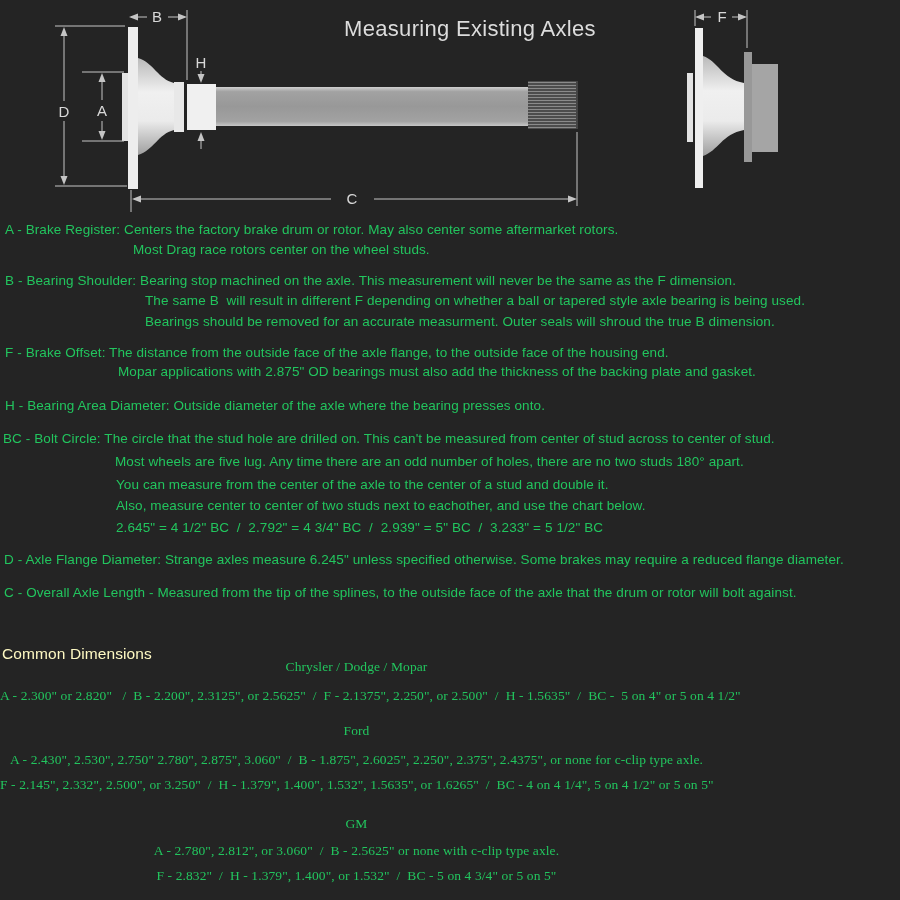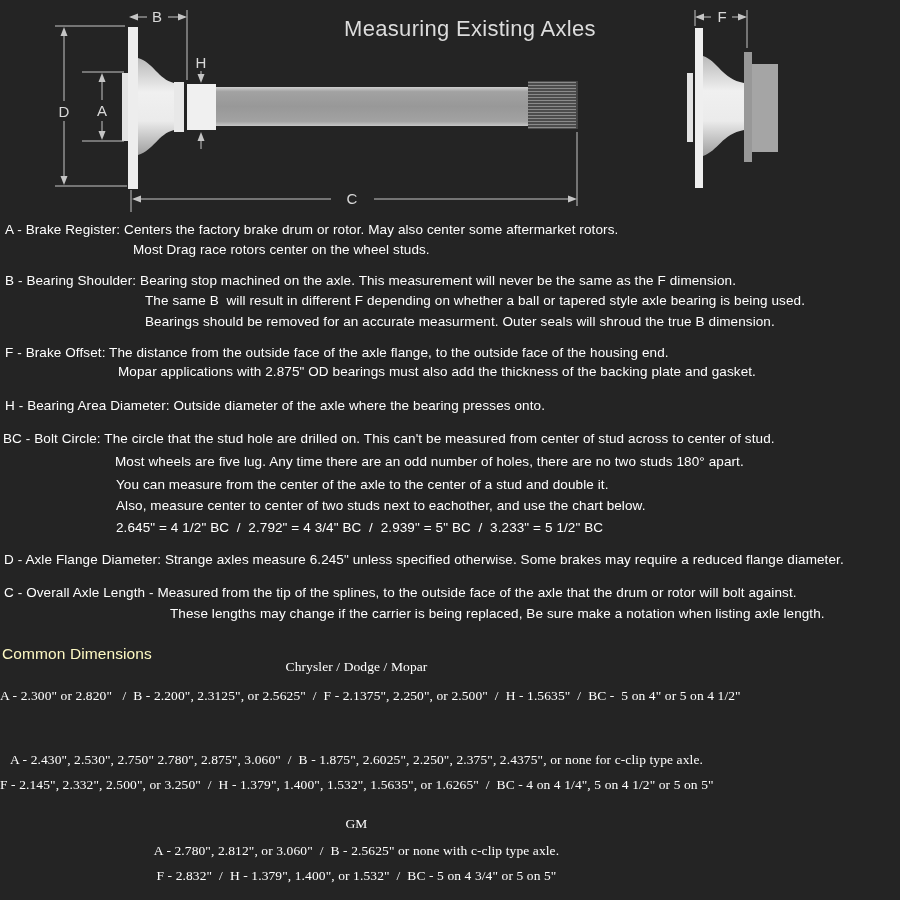--- a/index.html
+++ b/index.html
@@ -1,20 +1,20 @@
 <!DOCTYPE html>
 <html><head>
 <meta charset="utf-8">
 <style>
   html,body{margin:0;padding:0;background:#242424;}
   .page{position:relative;width:900px;height:900px;background:#242424;overflow:hidden;
         font-family:"Liberation Sans",sans-serif;color:#d6d6d6;}
   .title{position:absolute;top:16px;left:0;width:900px;text-align:center;
          font-size:22px;color:#dcdcdc;letter-spacing:0.3px;margin-left:20px;}
-  .line{position:absolute;white-space:pre;font-size:13.5px;color:#ffffff;letter-spacing:0.1px;}
+  .line{position:absolute;white-space:pre;font-size:13.5px;color:#22c55e;letter-spacing:0.1px;}
   .centered{left:0;width:713px;text-align:center;font-family:Liberation Serif, serif;}
   .cd-heading{font-size:15.5px;color:#fef9c3;}
   svg{position:absolute;top:0;left:0;}
   svg text{font-family:"Liberation Sans",sans-serif;font-size:15px;fill:#d8d8d8;}
 </style>
 </head>
 <body>
 
 <div class="page">
 
@@ -130,27 +130,27 @@
 
   <div class="line" style="top:431px;left:3px">BC - Bolt Circle: The circle that the stud hole are drilled on. This can't be measured from center of stud across to center of stud.</div>
   <div class="line" style="top:454px;left:115px">Most wheels are five lug. Any time there are an odd number of holes, there are no two studs 180° apart.</div>
   <div class="line" style="top:477px;left:116px">You can measure from the center of the axle to the center of a stud and double it.</div>
   <div class="line" style="top:498px;left:116px">Also, measure center to center of two studs next to eachother, and use the chart below.</div>
   <div class="line" style="top:520px;left:116px">2.645" = 4 1/2" BC  /  2.792" = 4 3/4" BC  /  2.939" = 5" BC  /  3.233" = 5 1/2" BC</div>
 
   <div class="line" style="top:552px;left:4px">D - Axle Flange Diameter: Strange axles measure 6.245" unless specified otherwise. Some brakes may require a reduced flange diameter.</div>
 
   <div class="line" style="top:585px;left:4px">C - Overall Axle Length - Measured from the tip of the splines, to the outside face of the axle that the drum or rotor will bolt against.</div>
-  <div class="line" style="top:606px;left:170px">These lengths may change if the carrier is being replaced, Be sure make a notation when listing axle length.</div>
 
   <div class="line cd-heading" style="top:645px;left:2px">Common Dimensions</div>
 
   <div class="line centered" style="top:659px">Chrysler / Dodge / Mopar</div>
   <div class="line centered" style="top:688px">A - 2.300" or 2.820"   /  B - 2.200", 2.3125", or 2.5625"  /  F - 2.1375", 2.250", or 2.500"  /  H - 1.5635"  /  BC -  5 on 4" or 5 on 4 1/2"</div>
 
+  <div class="line centered" style="top:723px">Ford</div>
   <div class="line centered" style="top:752px">A - 2.430", 2.530", 2.750" 2.780", 2.875", 3.060"  /  B - 1.875", 2.6025", 2.250", 2.375", 2.4375", or none for c-clip type axle.</div>
   <div class="line centered" style="top:777px">F - 2.145", 2.332", 2.500", or 3.250"  /  H - 1.379", 1.400", 1.532", 1.5635", or 1.6265"  /  BC - 4 on 4 1/4", 5 on 4 1/2" or 5 on 5"</div>
 
   <div class="line centered" style="top:816px">GM</div>
   <div class="line centered" style="top:843px">A - 2.780", 2.812", or 3.060"  /  B - 2.5625" or none with c-clip type axle.</div>
   <div class="line centered" style="top:868px">F - 2.832"  /  H - 1.379", 1.400", or 1.532"  /  BC - 5 on 4 3/4" or 5 on 5"</div>
 
 </div>
 
 </body></html>

